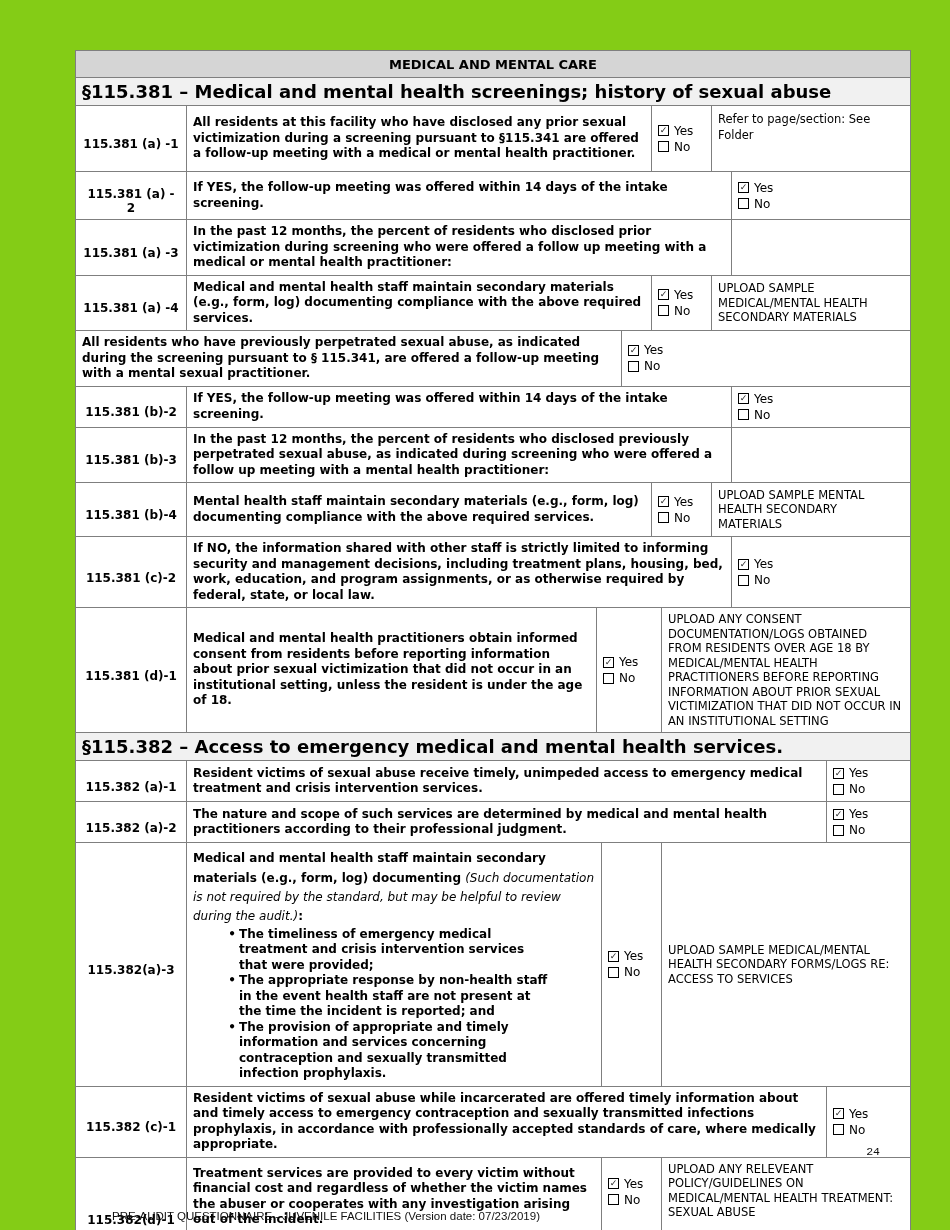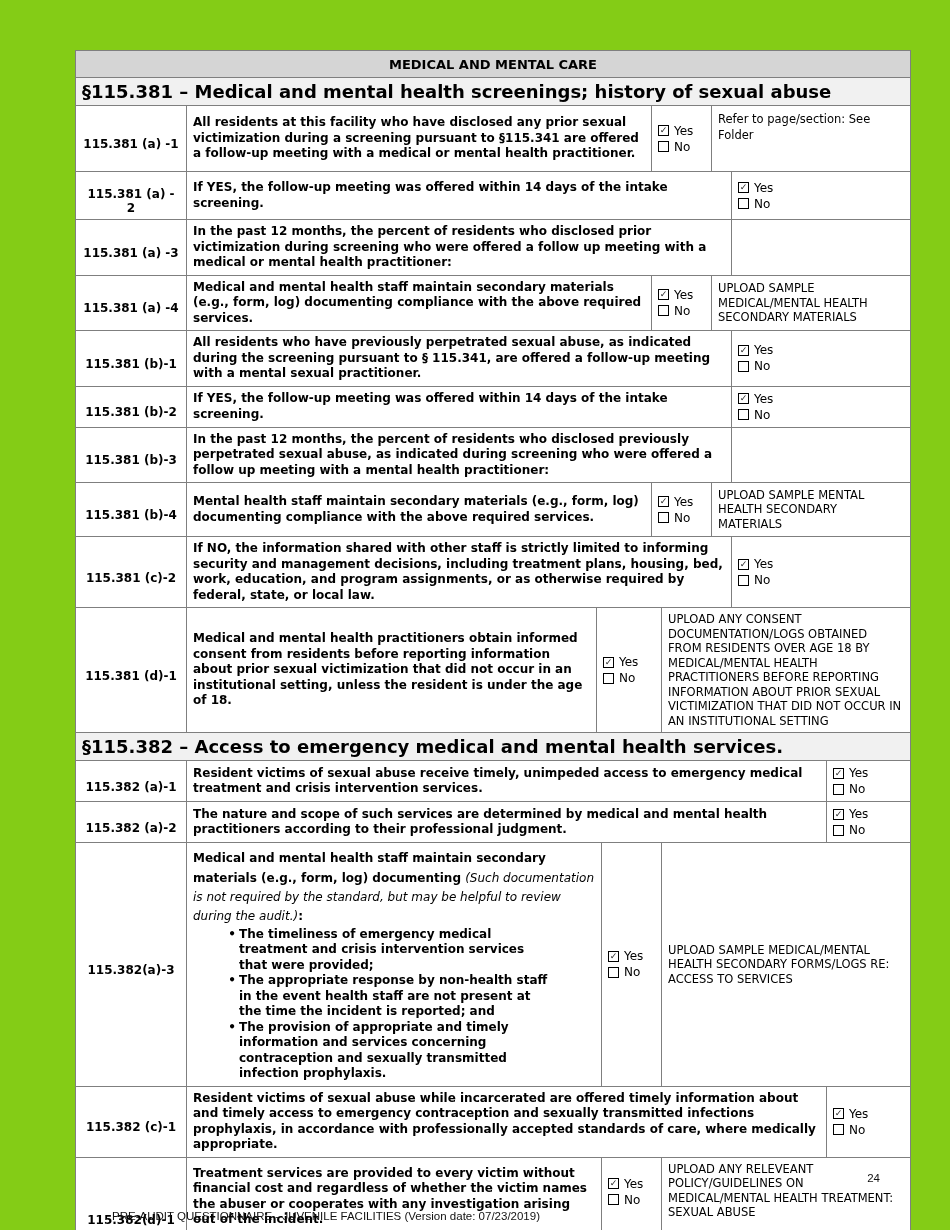--- a/index.html
+++ b/index.html
@@ -73,22 +73,22 @@
   .bullets { margin-top:2px; }
   .bullet-item { display:flex; font-weight:bold; font-size:12px; line-height:15.5px; }
   .bullet-marker { width:14px; margin-left:32px; flex:none; text-align:center; }
   .bullet-text { max-width:315px; }
 
   .footer {
     position:absolute; top:1172px; left:112px;
     font-family:Liberation Sans, sans-serif; font-size:11.5px; color:#111;margin-top:38px;
   }
   .page-num {
-    position:absolute; top:1172px; right:70px;
-    font-family:Liberation Sans, sans-serif; font-size:11.5px; color:#111;
+    position:absolute; top:1145px; right:70px;
+    font-family:Liberation Mono, monospace; font-size:11.5px; color:#111;
   }
 </style>
 </head>
 <body>
 
 <div class="page">
   <div class="doc-table">
 
     <div class="trow row-title">
       <span>MEDICAL AND MENTAL CARE</span>
@@ -171,23 +171,20 @@
               <span class="lbl">No</span>
             </div>
         </div>
       </div>
       <div class="cell wfill">
         <span class="upload">UPLOAD SAMPLE MEDICAL/MENTAL HEALTH SECONDARY MATERIALS</span>
       </div>
     </div>
 
     <div class="trow h54">
-      <div class="cell cid">
-          <span>115.381 (b)-1</span>
-        </div>
       <div class="cell wqb">
           <span class="q">All residents who have previously perpetrated sexual abuse, as indicated during the screening pursuant to § 115.341, are offered a follow-up meeting with a mental sexual practitioner.</span>
         </div>
       <div class="cell wfill">
         <div class="yn">
           <div class="opt">
               <span class="box">✓</span>
               <span class="lbl">Yes</span>
             </div>
           <div class="opt">

